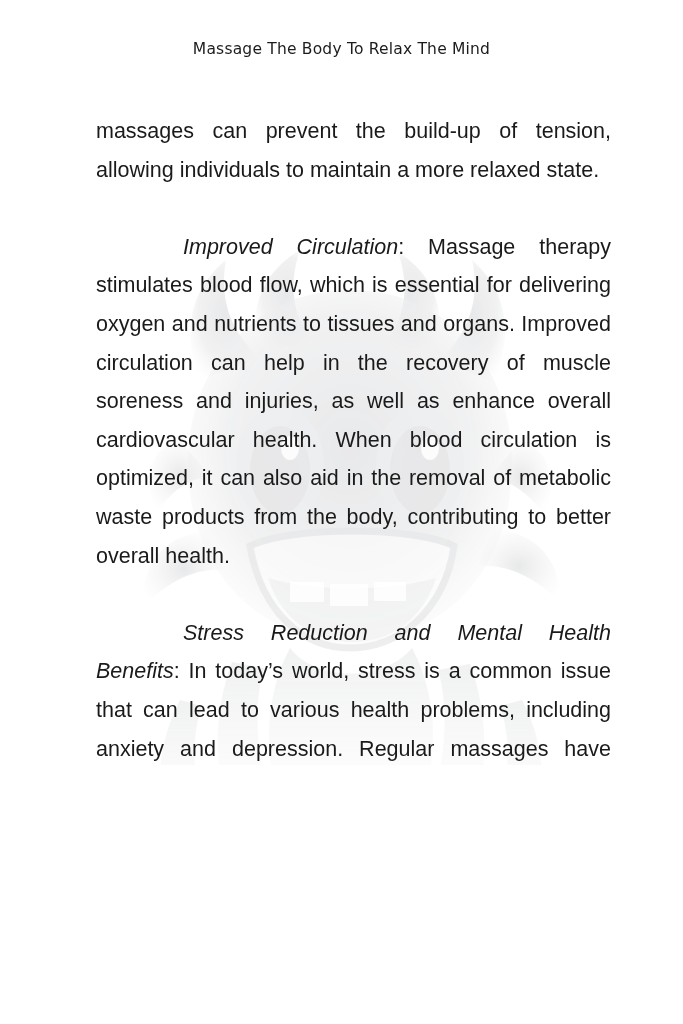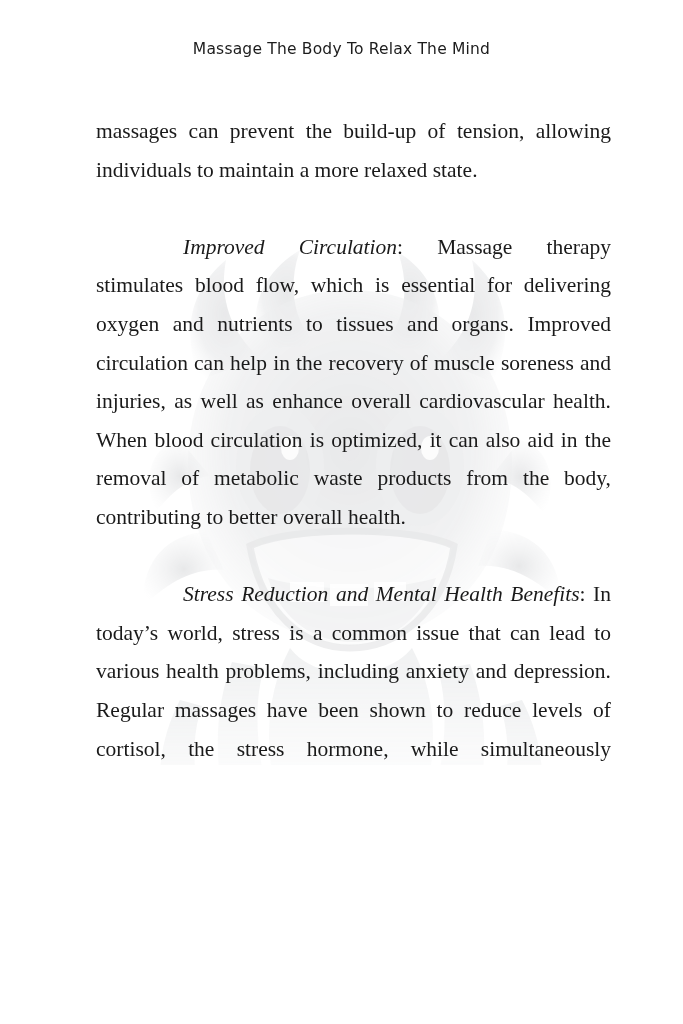--- a/index.html
+++ b/index.html
@@ -43,21 +43,21 @@
     z-index: 3;
   }
 
   
   .content {
     position: absolute;
     left: 96px;
     top: 112px;
     width: 515px;
     z-index: 2;
-    font-family: Liberation Serif, serif;
+    font-family: Liberation Sans, sans-serif;
     font-size: 21.5px;
     line-height: 38.6px;
     color: #1a1a1a;
     text-align: justify;
     text-justify: inter-word;
   }
   .para {
     margin: 0;
     text-align: justify;
   }

